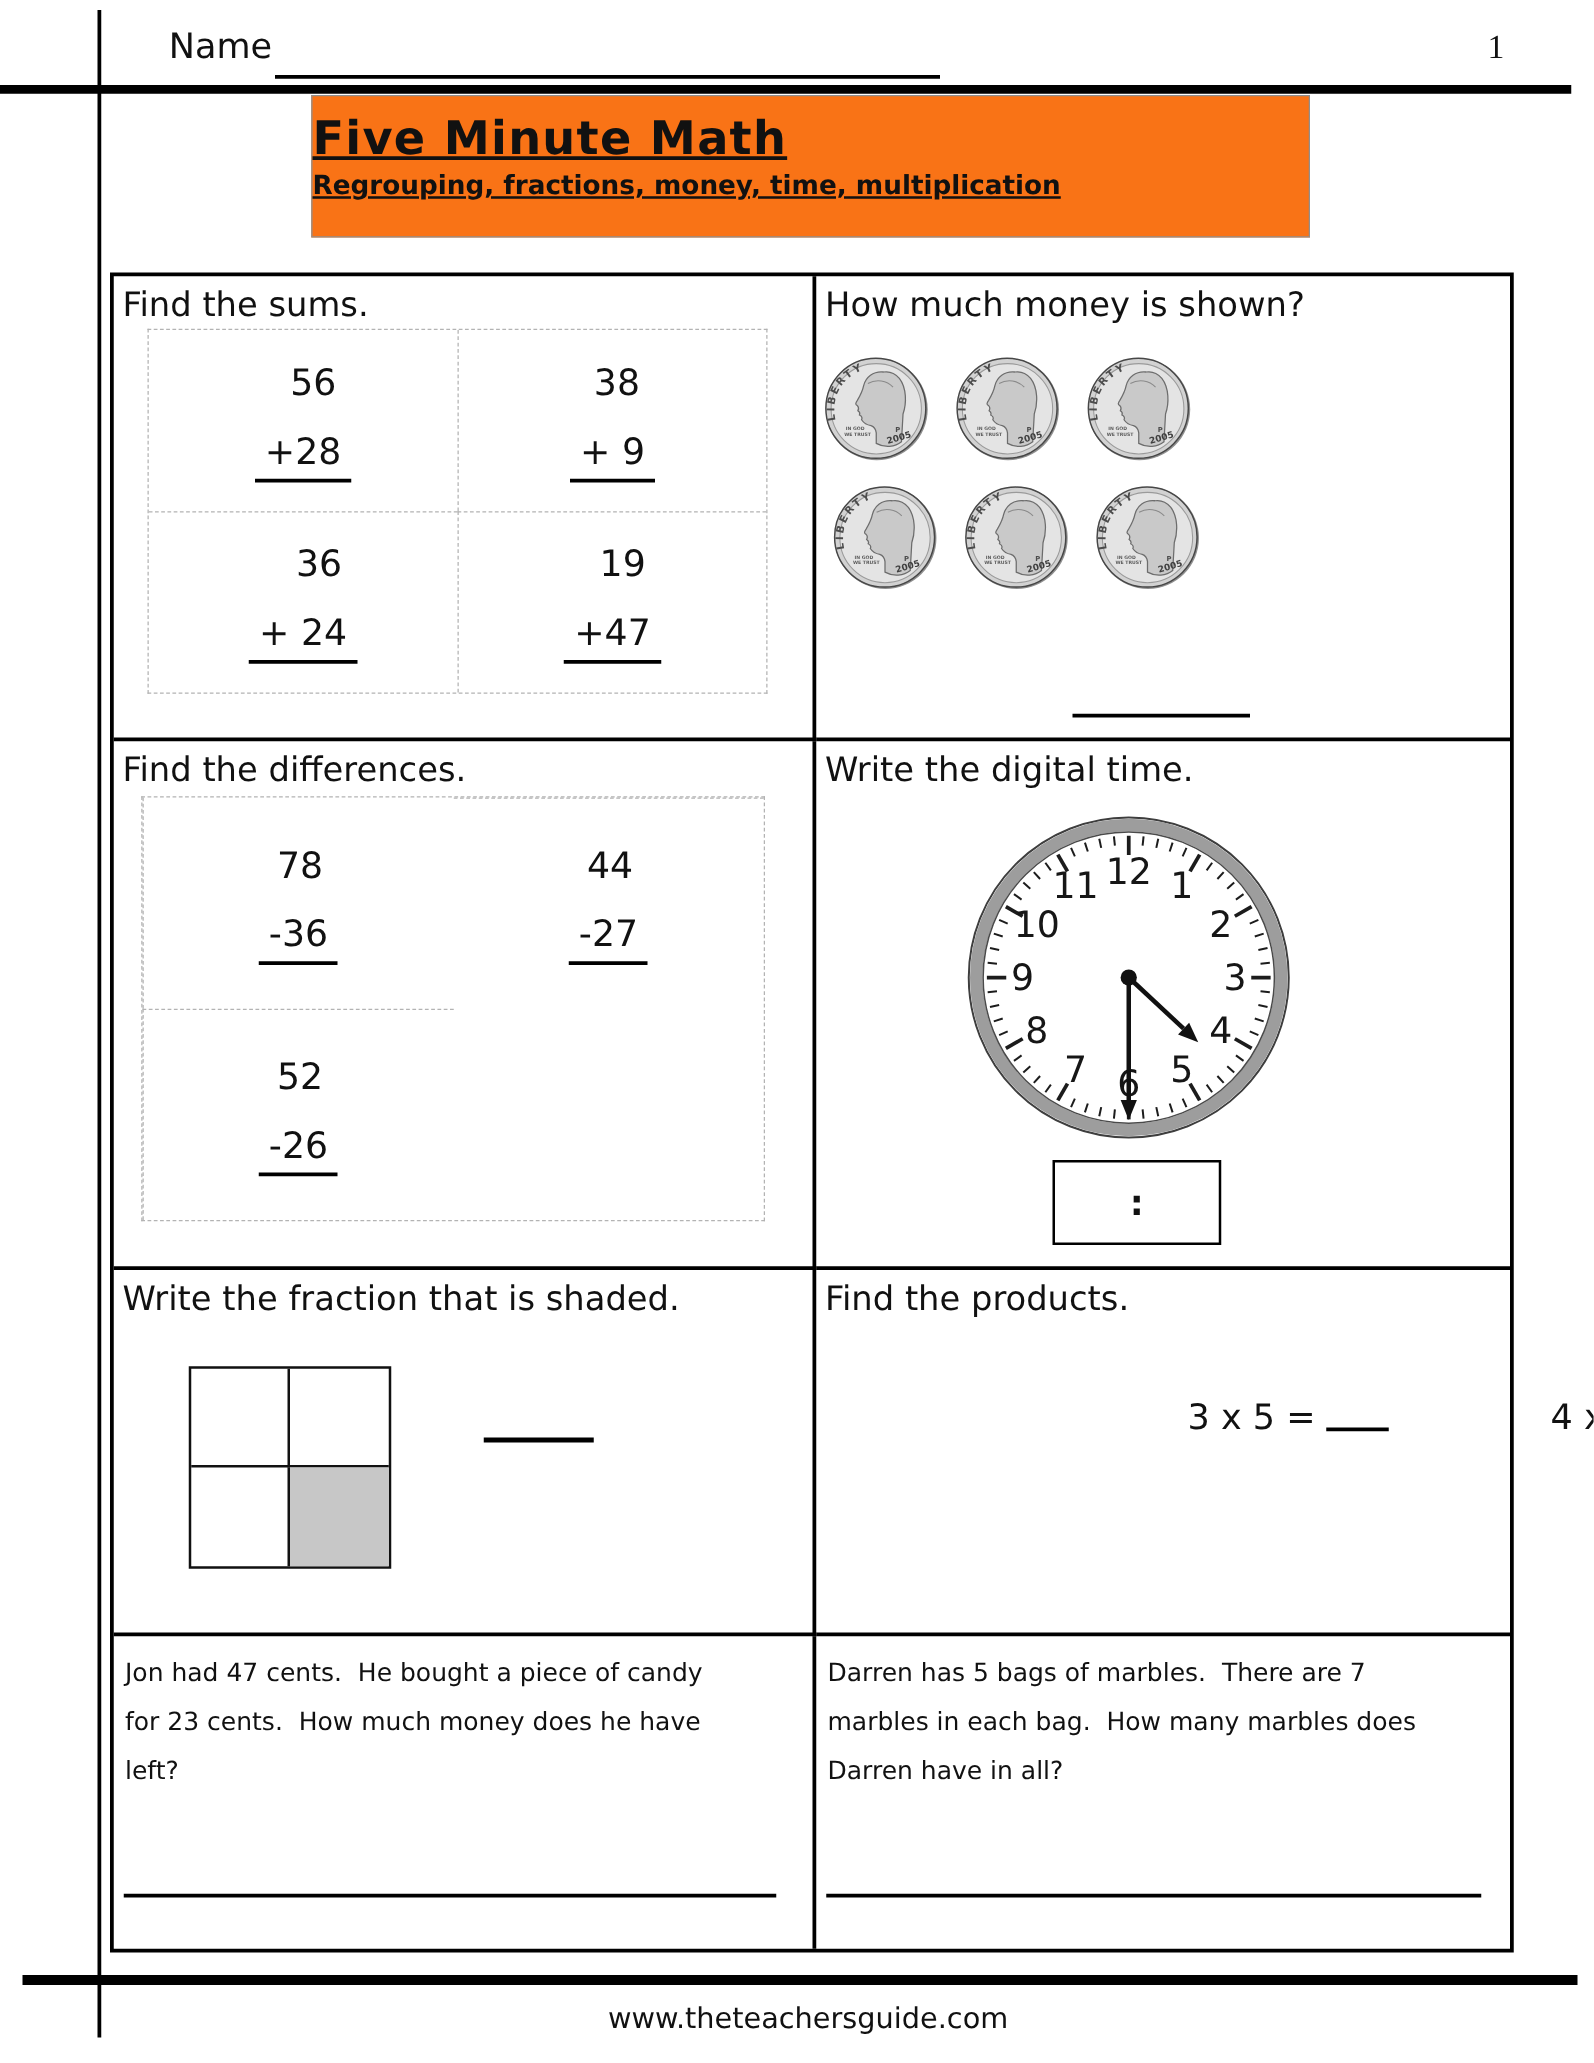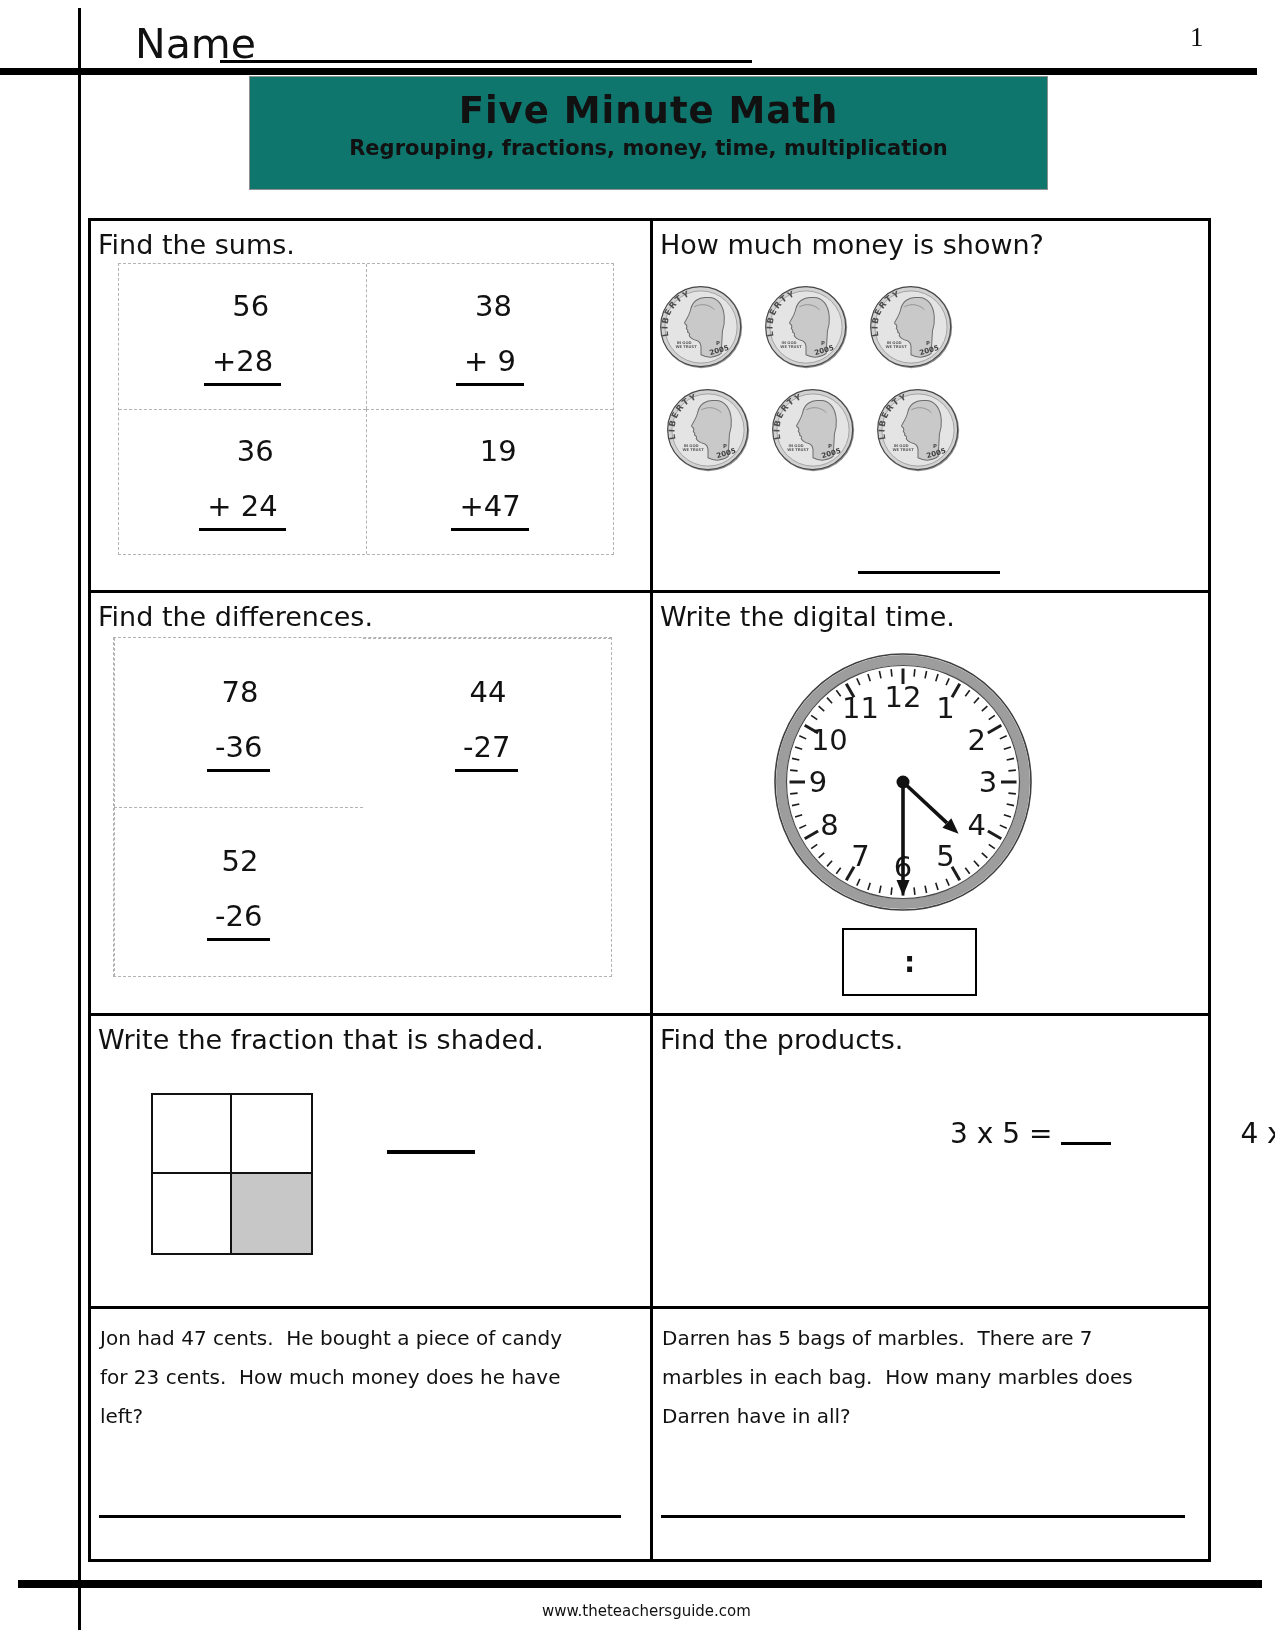--- a/index.html
+++ b/index.html
@@ -1,27 +1,27 @@
 <!DOCTYPE html>
 <html><head>
 <meta charset="utf-8">
 <style>
   html,body{margin:0;padding:0;background:#ffffff;}
   .page{position:relative;width:1275px;height:1650px;background:#ffffff;
         font-family:"DejaVu Sans",sans-serif;color:#111;overflow:hidden;}
   .abs{position:absolute;}
 
   .left-rule{left:78px;top:8px;width:3px;height:1622px;background:#000;}
-  .name-label{left:135px;top:20px;font-size:41px;}
+  .name-label{left:135px;top:20px;font-size:28px;}
   .name-line{left:220px;top:60px;width:532px;height:3px;background:#000;}
   .page-number{left:1190px;top:22px;font-family:"Liberation Serif",serif;font-size:27px;}
   .top-rule{left:0;top:68px;width:1257px;height:7px;background:#000;}
 
-  .header-box{left:249px;top:76px;width:797px;height:112px;background:#0f766e;
-              border:1px solid #8f8f8f;text-align:center;}
+  .header-box{left:249px;top:76px;width:797px;height:112px;background:#f97316;
+              border:1px solid #8f8f8f;text-align:left;text-decoration:underline;}
   .header-title{margin-top:12px;font-size:37px;font-weight:bold;letter-spacing:1px;}
   .header-subtitle{margin-top:4px;font-size:21px;font-weight:bold;}
 
   .sheet{left:88px;top:218px;width:1117px;height:1338px;border:3px solid #000;
          display:grid;grid-template-columns:562px auto;grid-template-rows:372px 423px 293px auto;}
   .cell{position:relative;box-sizing:border-box;}
   .b-r{border-right:3px solid #000;}
   .b-b{border-bottom:3px solid #000;}
   .section-label{position:absolute;left:7px;top:8px;font-size:27px;white-space:pre;}
 
@@ -57,21 +57,21 @@
   .equations{left:208px;top:68px;display:flex;gap:40px;font-size:28px;}
   .equation{white-space:pre;}
   .blank{display:inline-block;width:50px;height:22px;border-bottom:3px solid #000;
          margin-left:9px;vertical-align:-2px;}
 
   .wp-text{position:absolute;left:9px;top:10px;font-size:20px;line-height:39px;}
   .wp-line{white-space:pre;}
   .wp-answer{position:absolute;left:8px;top:206px;width:522px;height:3px;background:#000;}
 
   .footer-rule{left:18px;top:1580px;width:1244px;height:8px;background:#000;}
-  .footer-text{left:88px;top:1602px;width:1117px;text-align:center;font-size:15px;}
+  .footer-text{left:88px;top:1602px;width:1117px;text-align:center;font-size:23px;}
 </style>
 </head>
 <body>
 
 <div class="page">
 
   <div class="abs left-rule"></div>
   <div class="abs name-label">Name</div>
   <div class="abs name-line"></div>
   <div class="abs page-number">1</div>

